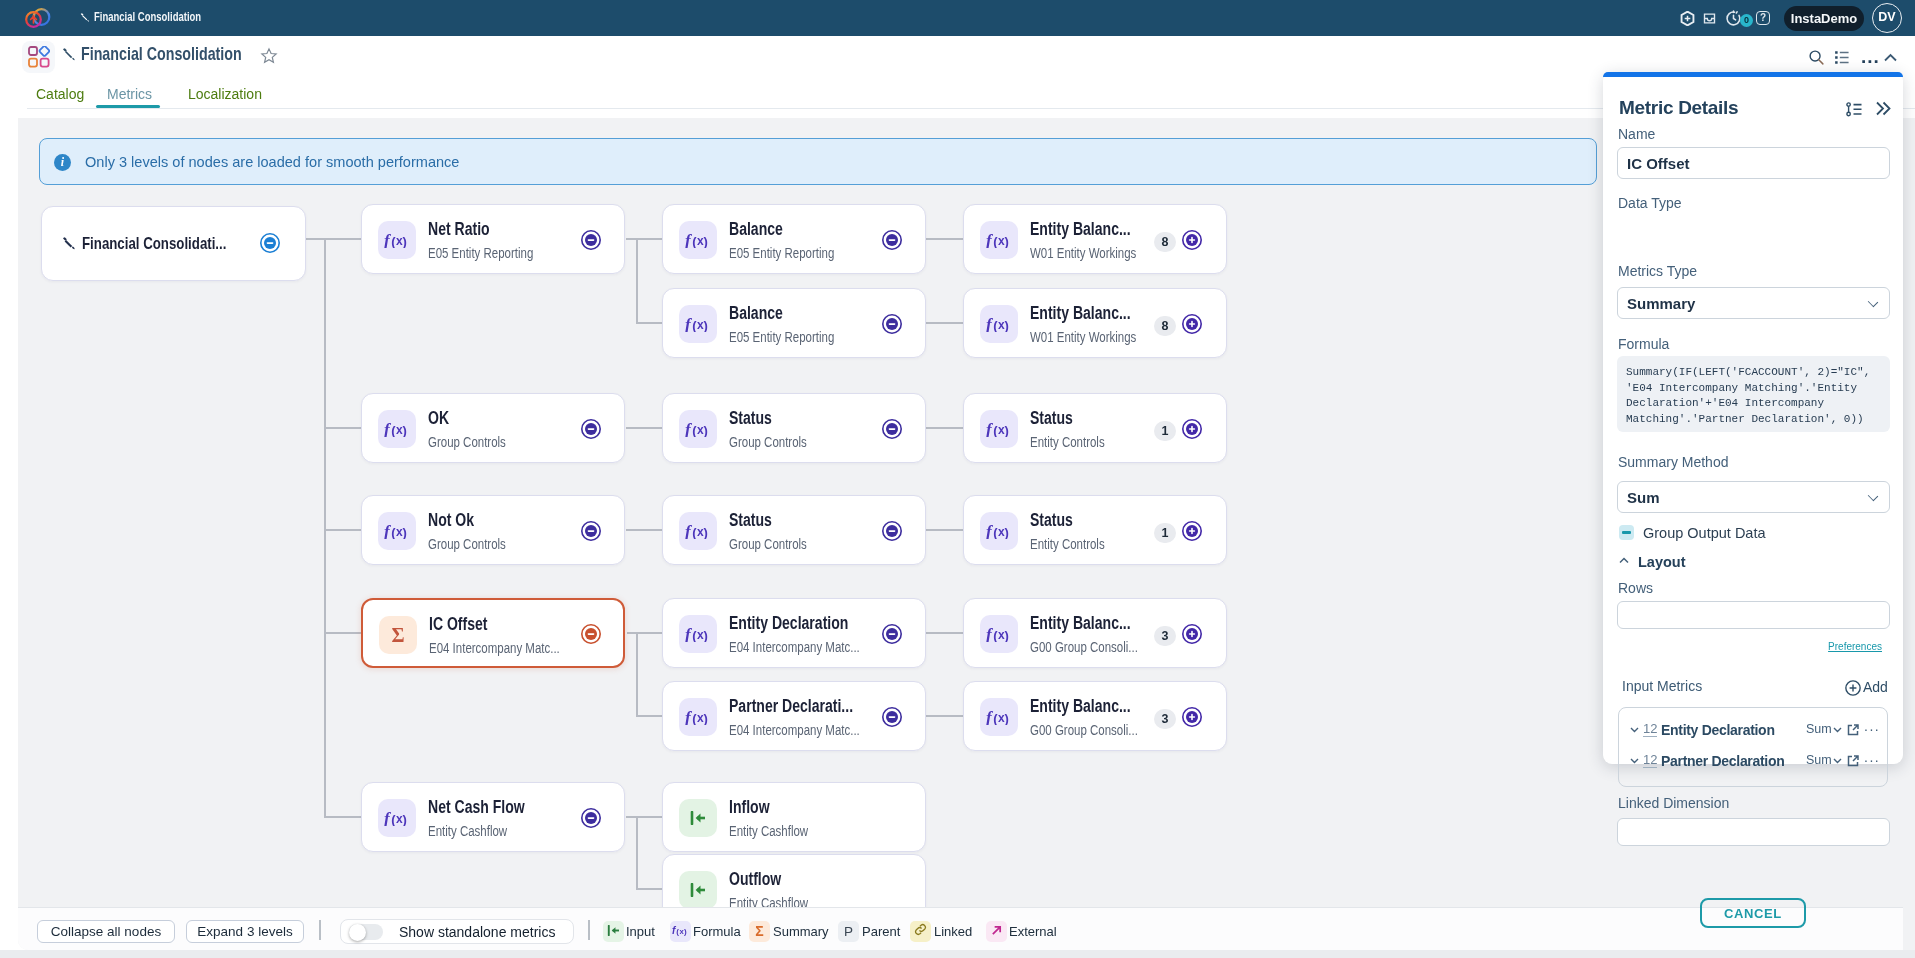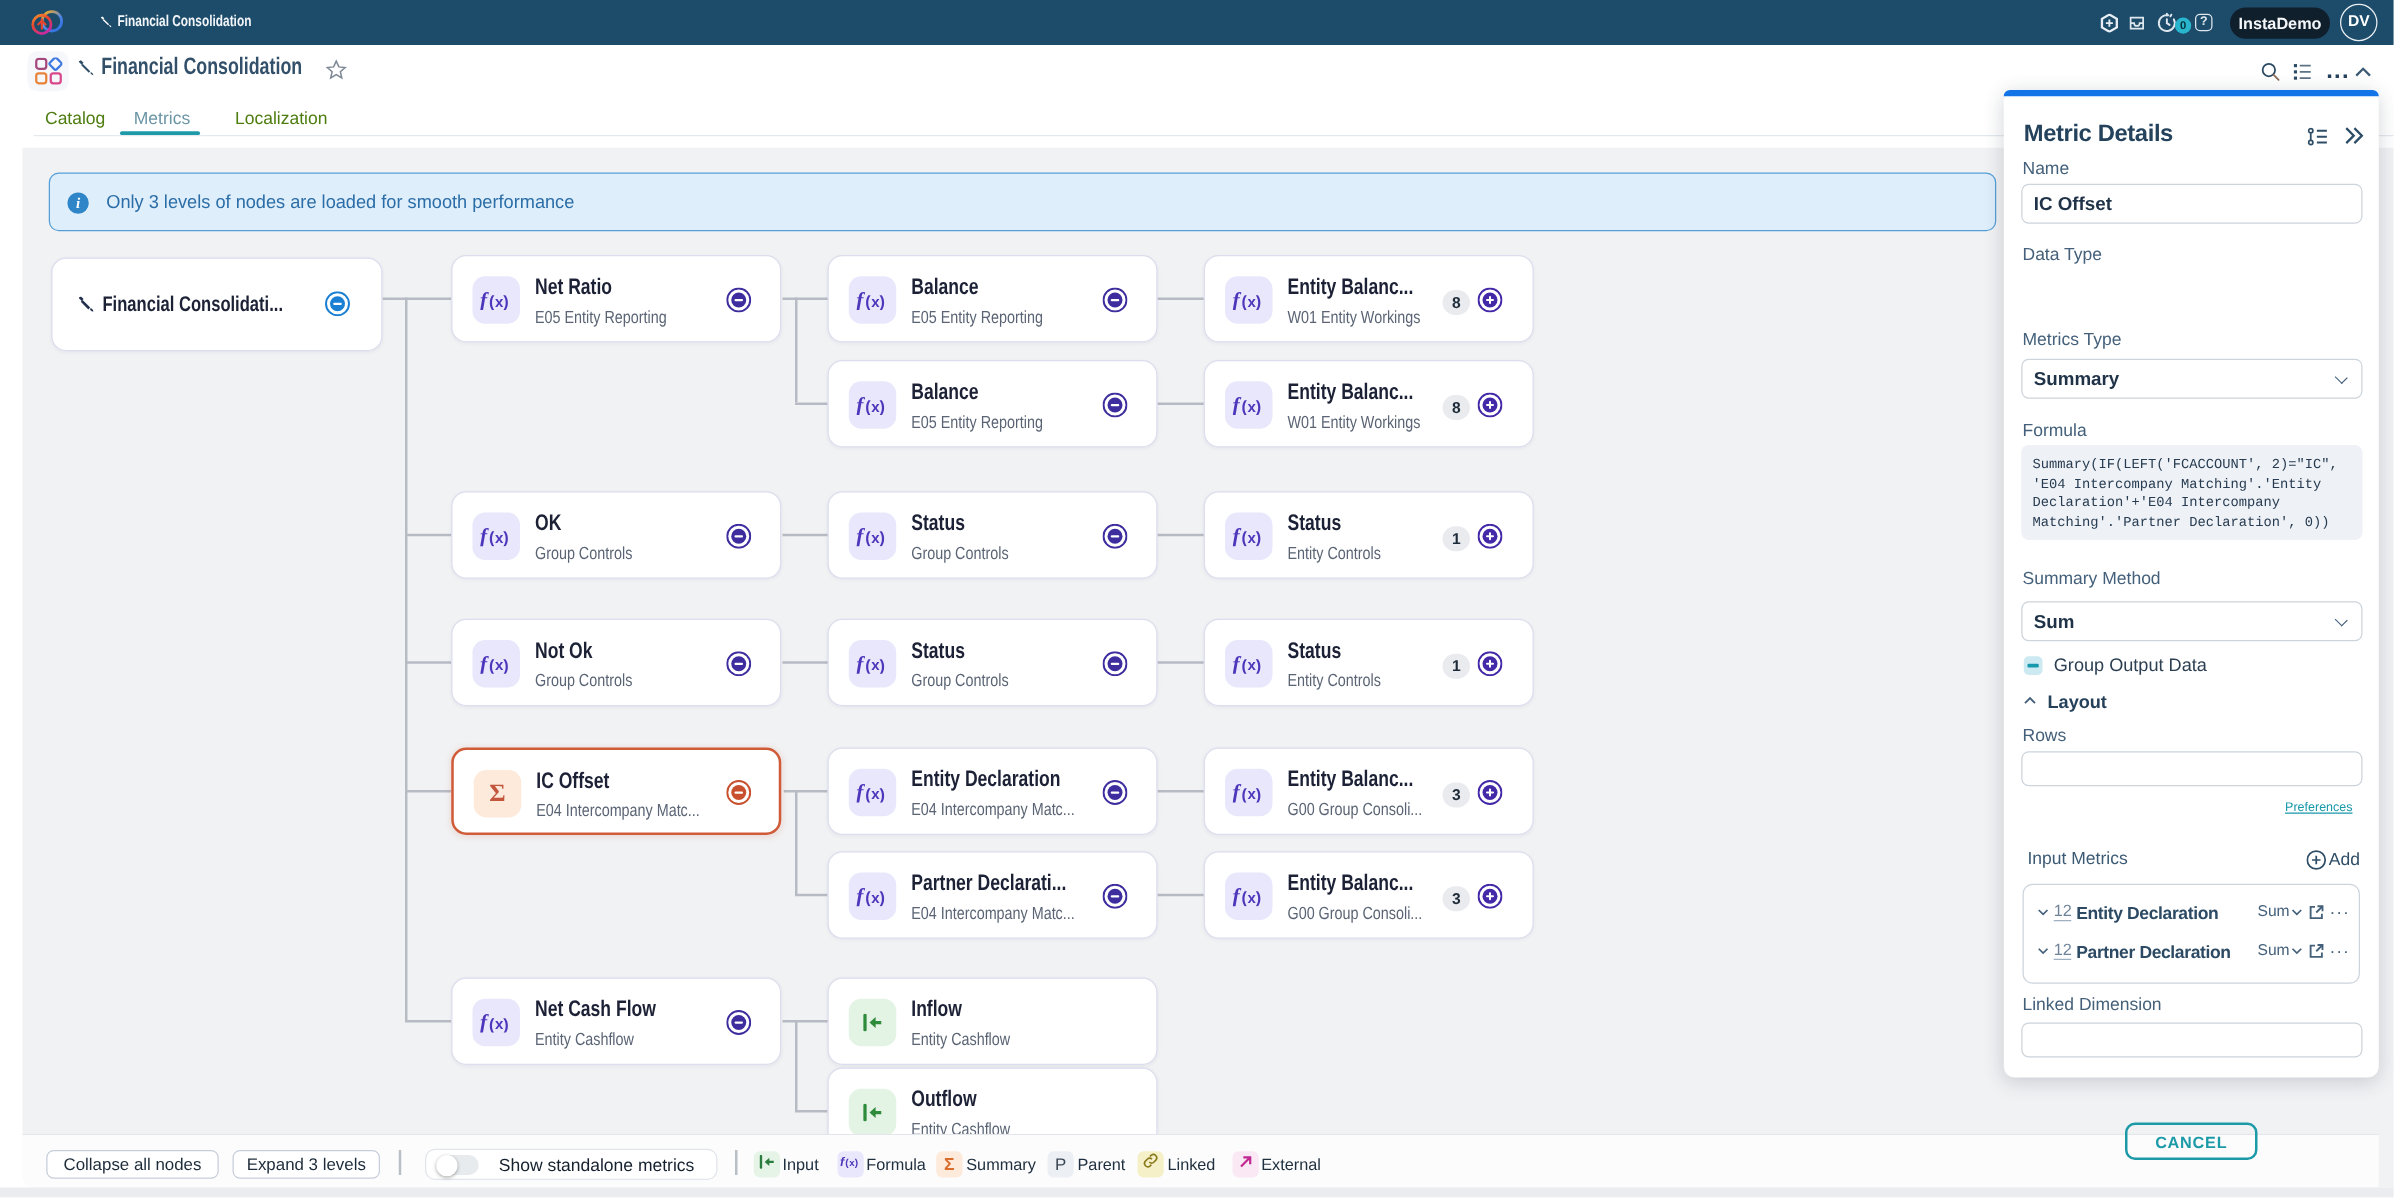--- a/index.html
+++ b/index.html
@@ -29,21 +29,21 @@
   .cbtn { position:absolute; width:20px; height:20px; }
   .line { position:absolute; background:#b7bbc3; }
 
   #footer { position:absolute; left:18px; top:907px; width:1885px; height:43px; background:#fcfcfd; border-top:1px solid #e3e6ea; border-bottom-left-radius:10px; }
   .fbtn { position:absolute; top:12px; height:23px; background:#fff; border:1px solid #c6cedb; border-radius:6px; font-size:13.5px; color:#1c2b3a; font-weight:500; line-height:21px; text-align:center; }
   .fdiv { position:absolute; top:12px; width:2px; height:20px; background:#b9bfc6; }
   #togglebox { position:absolute; left:322px; top:11px; width:234px; height:25px; background:#fff; border:1px solid #e2e5ea; border-radius:8px; }
   .legend-ic { position:absolute; top:13px; width:21px; height:21px; border-radius:5px; text-align:center; line-height:19px; }
   .legend-tx { position:absolute; top:16px; font-size:13px; color:#20303f; }
 
-  #panel { position:absolute; left:1603px; top:72px; width:300px; height:790px; background:#fff; border-radius:9px; box-shadow:0 3px 16px rgba(40,50,70,.2); }
+  #panel { position:absolute; left:1603px; top:72px; width:300px; height:692px; background:#fff; border-radius:9px; box-shadow:0 3px 16px rgba(40,50,70,.2); }
   #panel .blue { position:absolute; left:0; top:0; width:300px; height:5px; background:#1374e8; border-radius:9px 9px 0 0; }
   #panel h2 { position:absolute; left:16px; top:25px; font-size:19px; font-weight:700; color:#24425c; letter-spacing:-0.3px; }
   .plabel { position:absolute; left:15px; font-size:14px; color:#44607a; }
   .pinput { position:absolute; left:14px; width:273px; height:32px; border:1px solid #ccd4dc; border-radius:6px; background:#fff; font-size:15px; font-weight:700; color:#1f3247; line-height:31px; padding-left:9px; }
   .chev { position:absolute; right:12px; top:10px; width:8px; height:8px; border-right:1.6px solid #44607a; border-bottom:1.6px solid #44607a; transform:rotate(45deg) scale(1,.85); }
   #formula { position:absolute; left:14px; top:284px; width:273px; height:76px; background:#eef1f5; border-radius:6px; padding:9px 0 0 9px; font-family:"Liberation Mono",monospace; font-size:11px; color:#273c52; line-height:15.6px; }
 </style>
 </head>
 <body>
 <div id="app">

